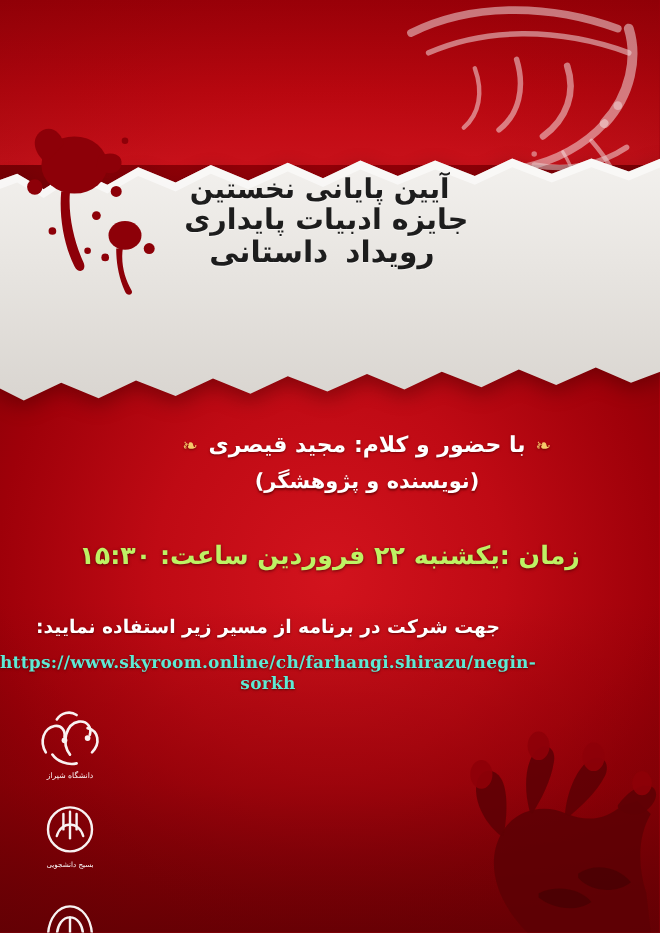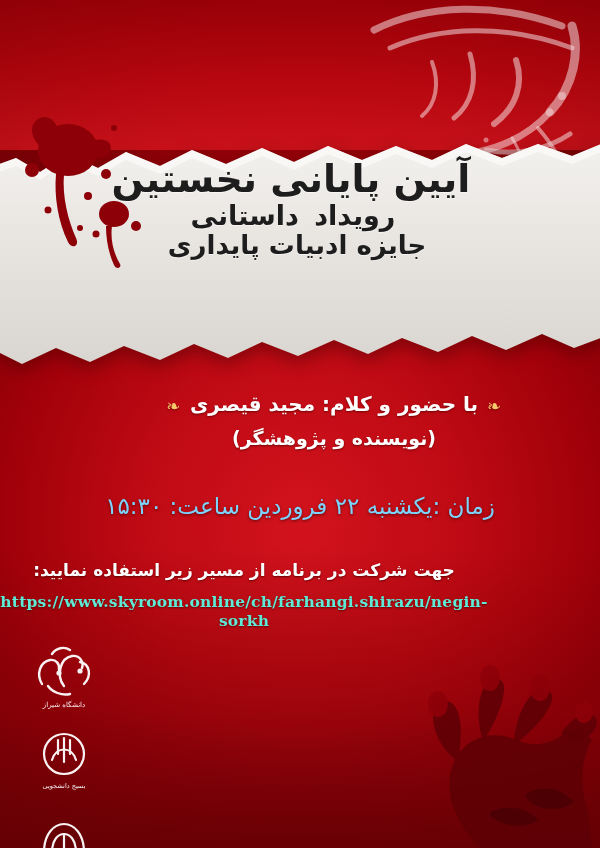--- a/index.html
+++ b/index.html
@@ -80,21 +80,21 @@
     z-index: 6;
   }
   .title-line {
     font-family: "DejaVu Sans", "Liberation Sans", sans-serif;
     font-weight: bold;
     letter-spacing: 1px;
     direction: rtl;
     line-height: 1.12;
     text-shadow: 0 1px 0 rgba(255,255,255,0.5);
   }
-  .t1 { font-size: 38px; margin-right: 18px; }
+  .t1 { font-size: 25px; margin-right: 18px; }
   .t2 { font-size: 27px; margin-right: 14px; word-spacing: 6px; }
   .t3 { font-size: 26px; margin-right: 6px; }
   .t4 { font-size: 36px; margin-right: 2px; margin-top: 4px; }
 
   .guest-block {
     position: absolute;
     left: 0;
     top: 392px;
     width: 600px;
     text-align: center;
@@ -127,22 +127,22 @@
     position: absolute;
     left: 0;
     top: 493px;
     width: 600px;
     text-align: center;
     z-index: 6;
     direction: rtl;
   }
   .time-line {
     font-size: 23px;
-    font-weight: normal;
-    color: #7dd3fc;
+    font-weight: bold;
+    color: #bef264;
     letter-spacing: 0.5px;
     text-shadow: 0 1px 3px rgba(70,0,0,0.8);
   }
 
   .link-block {
     position: absolute;
     left: 0;
     top: 560px;
     width: 488px;
     text-align: center;
@@ -263,22 +263,22 @@
     <g fill="#8d0008">
       <ellipse cx="26" cy="18" rx="15" ry="13"></ellipse>
       <path d="M24 30 C22 44, 26 58, 32 68 C34 72, 28 74, 26 69 C20 56, 18 42, 18 30 Z"></path>
       <circle cx="48" cy="30" r="5"></circle>
       <circle cx="8" cy="38" r="3.5"></circle>
     </g>
   </svg>
 
   <div class="title-block">
     <div class="title-line t1">آیین پایانی نخستین</div>
+    <div class="title-line t3">جایزه ادبیات پایداری</div>
     <div class="title-line t2">رویداد داستانی</div>
-    <div class="title-line t3">جایزه ادبیات پایداری</div>
   </div>
 
   <div class="guest-block">
     <div class="guest-line">
       <span class="orn">❧</span><span>با حضور و کلام: مجید قیصری</span><span class="orn">❧</span>
     </div>
     <div class="guest-sub">(نویسنده و پژوهشگر)</div>
   </div>
 
   <div class="time-block">

